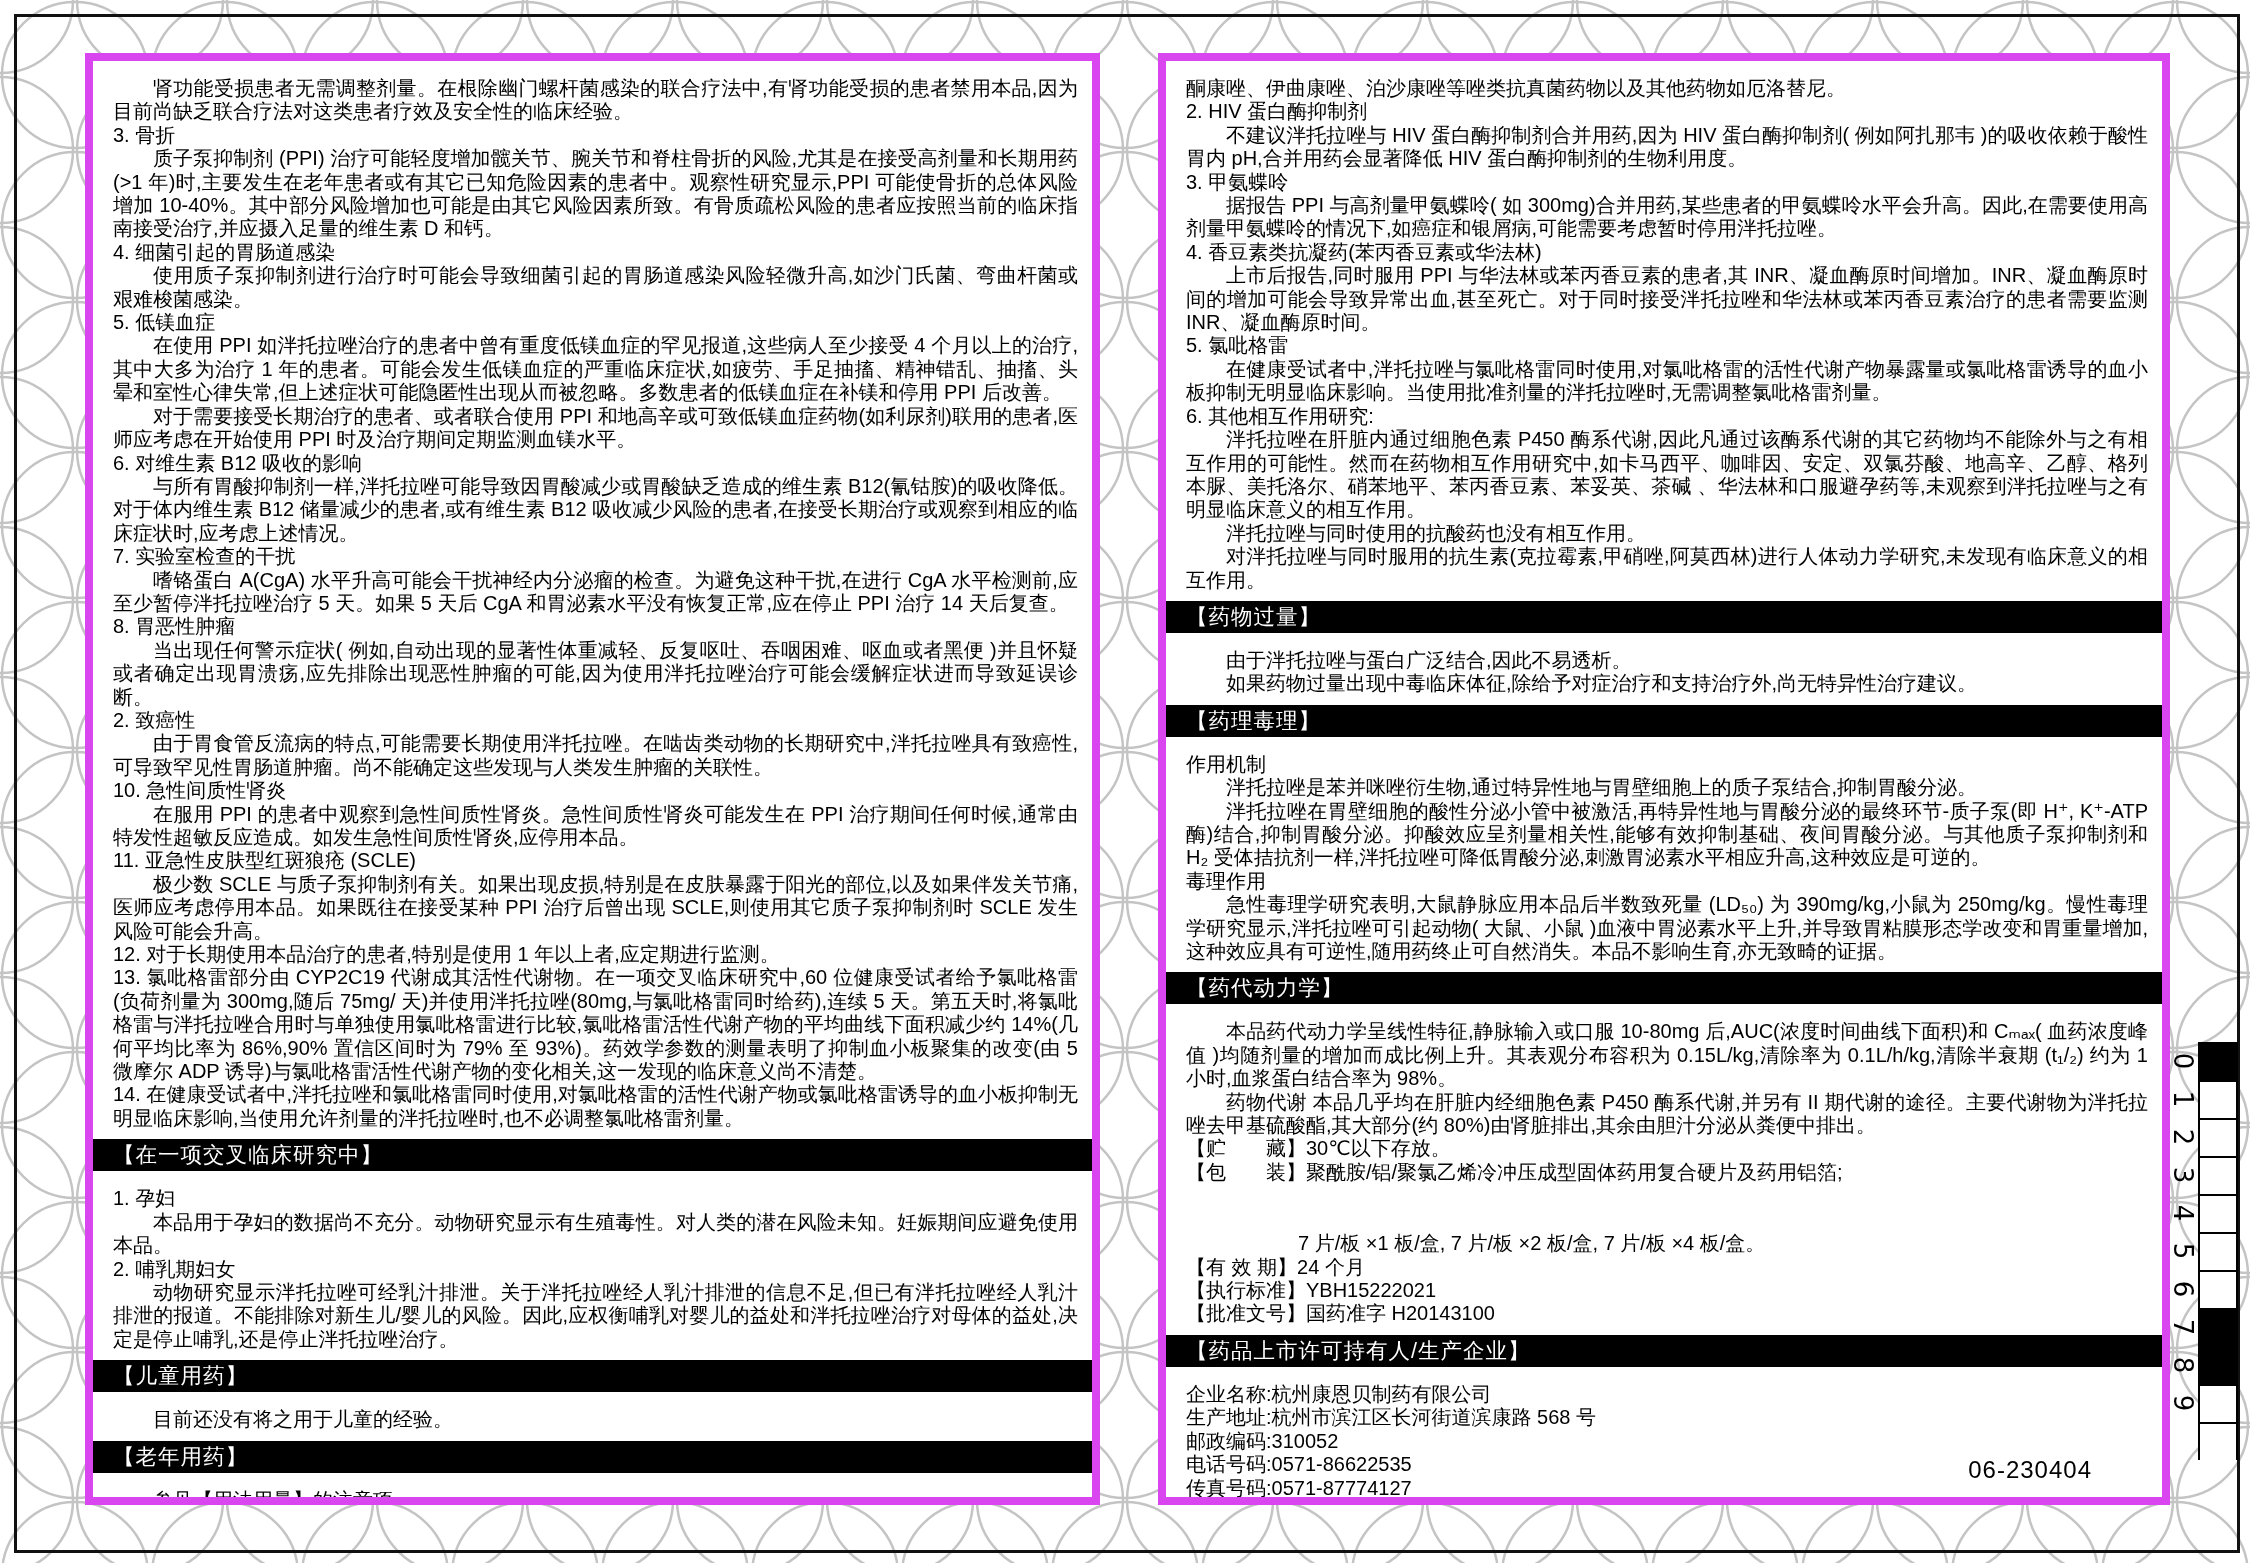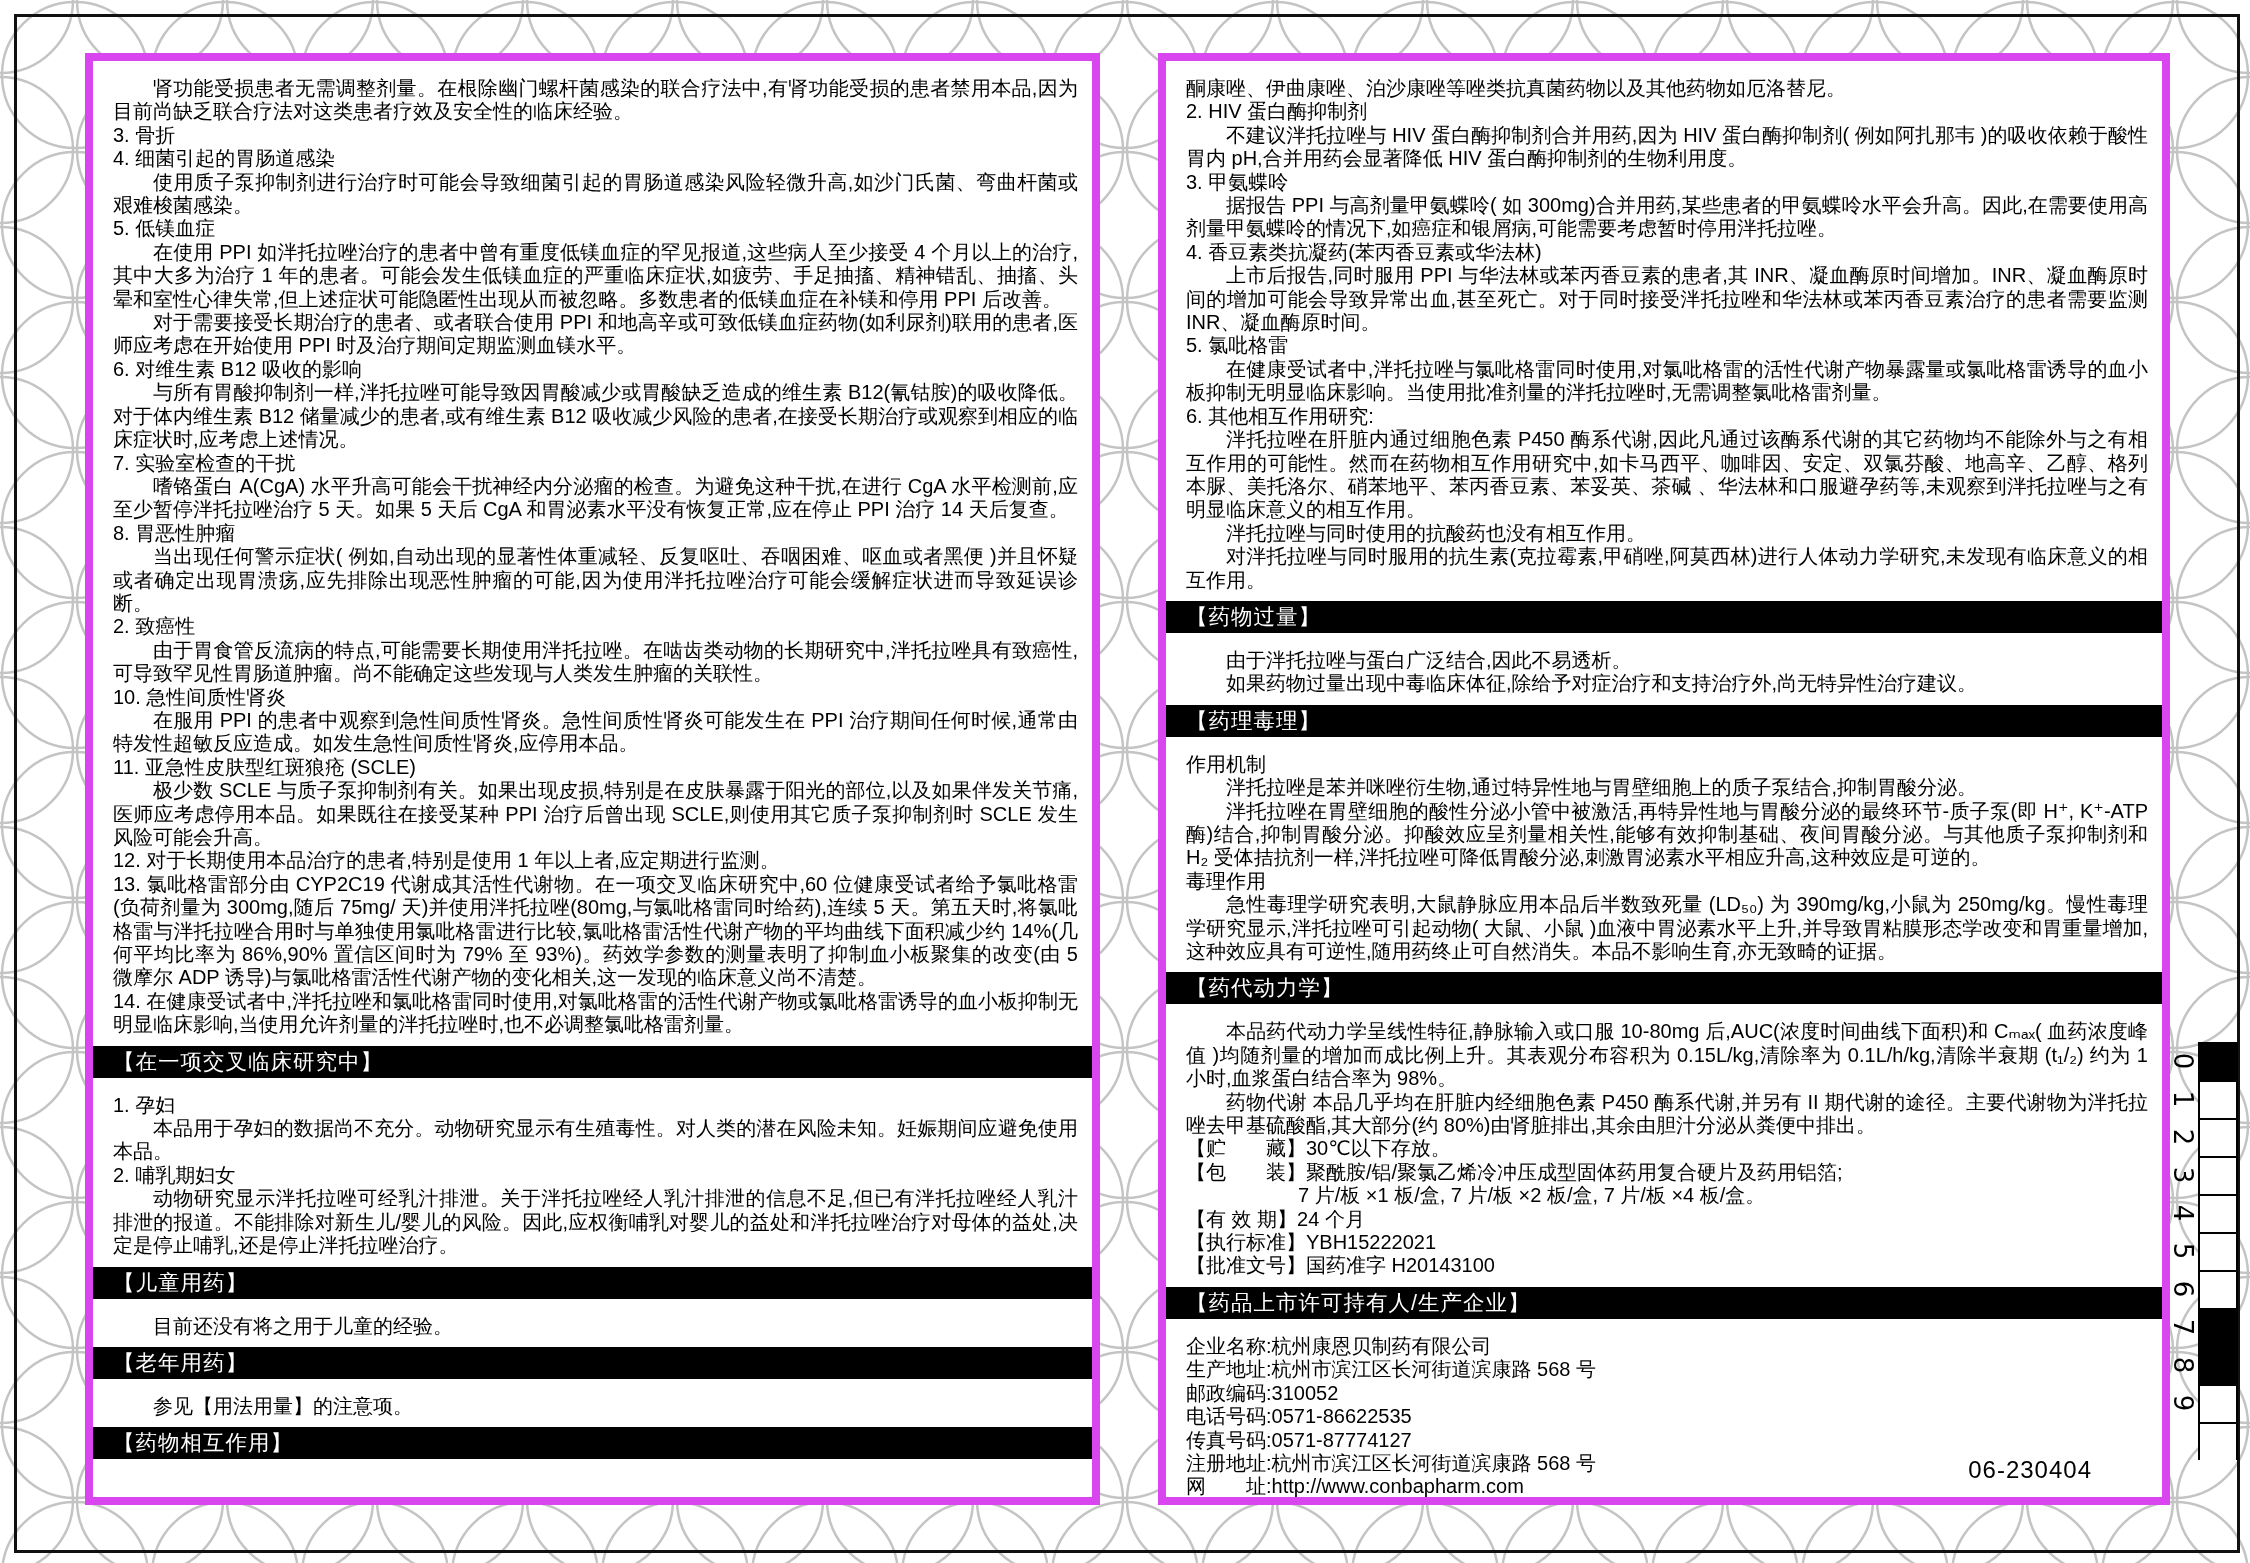--- a/index.html
+++ b/index.html
@@ -22,21 +22,21 @@
     box-sizing:border-box;z-index:3;
     padding:16px 14px 10px 20px;
     font-size:20px;line-height:23.4px;
     overflow:hidden;
   }
   .col-left{left:85px;width:1015px;}
   .col-right{left:1158px;width:1012px;}
   .blk{margin:0;text-align:justify;}
   .blk.p{text-indent:2em;}
   .blk.h{text-indent:0;}
-  .blk.wrap{padding-left:5.6em;}
+  .blk.wrap{padding-left:5.6em;margin-top:48px;}
   .bar{
     background:#000;color:#fff;
     font-weight:normal;font-size:21.5px;line-height:30px;height:30px;
     margin:9px -14px 16px -20px;
     padding:1px 10px 1px 20px;
     letter-spacing:1px;
     text-indent:0;
   }
   .print-code{
     position:absolute;right:70px;bottom:16px;
@@ -80,20 +80,21 @@
       </pattern>
     </defs>
     <rect width="2250" height="1563" fill="url(#circ)"></rect>
   </svg>
 
   <div class="page-frame"></div>
 
   <div class="col col-left" id="leftCol">
       <div class="blk p">肾功能受损患者无需调整剂量。在根除幽门螺杆菌感染的联合疗法中,有肾功能受损的患者禁用本品,因为目前尚缺乏联合疗法对这类患者疗效及安全性的临床经验。</div>
       <div class="blk h">3. 骨折</div>
+      <div class="blk p">质子泵抑制剂 (PPI) 治疗可能轻度增加髋关节、腕关节和脊柱骨折的风险,尤其是在接受高剂量和长期用药(&gt;1 年)时,主要发生在老年患者或有其它已知危险因素的患者中。观察性研究显示,PPI 可能使骨折的总体风险增加 10-40%。其中部分风险增加也可能是由其它风险因素所致。有骨质疏松风险的患者应按照当前的临床指南接受治疗,并应摄入足量的维生素 D 和钙。</div>
       <div class="blk h">4. 细菌引起的胃肠道感染</div>
       <div class="blk p">使用质子泵抑制剂进行治疗时可能会导致细菌引起的胃肠道感染风险轻微升高,如沙门氏菌、弯曲杆菌或艰难梭菌感染。</div>
       <div class="blk h">5. 低镁血症</div>
       <div class="blk p">在使用 PPI 如泮托拉唑治疗的患者中曾有重度低镁血症的罕见报道,这些病人至少接受 4 个月以上的治疗,其中大多为治疗 1 年的患者。可能会发生低镁血症的严重临床症状,如疲劳、手足抽搐、精神错乱、抽搐、头晕和室性心律失常,但上述症状可能隐匿性出现从而被忽略。多数患者的低镁血症在补镁和停用 PPI 后改善。</div>
       <div class="blk p">对于需要接受长期治疗的患者、或者联合使用 PPI 和地高辛或可致低镁血症药物(如利尿剂)联用的患者,医师应考虑在开始使用 PPI 时及治疗期间定期监测血镁水平。</div>
       <div class="blk h">6. 对维生素 B12 吸收的影响</div>
       <div class="blk p">与所有胃酸抑制剂一样,泮托拉唑可能导致因胃酸减少或胃酸缺乏造成的维生素 B12(氰钴胺)的吸收降低。对于体内维生素 B12 储量减少的患者,或有维生素 B12 吸收减少风险的患者,在接受长期治疗或观察到相应的临床症状时,应考虑上述情况。</div>
       <div class="blk h">7. 实验室检查的干扰</div>
       <div class="blk p">嗜铬蛋白 A(CgA) 水平升高可能会干扰神经内分泌瘤的检查。为避免这种干扰,在进行 CgA 水平检测前,应至少暂停泮托拉唑治疗 5 天。如果 5 天后 CgA 和胃泌素水平没有恢复正常,应在停止 PPI 治疗 14 天后复查。</div>
       <div class="blk h">8. 胃恶性肿瘤</div>

